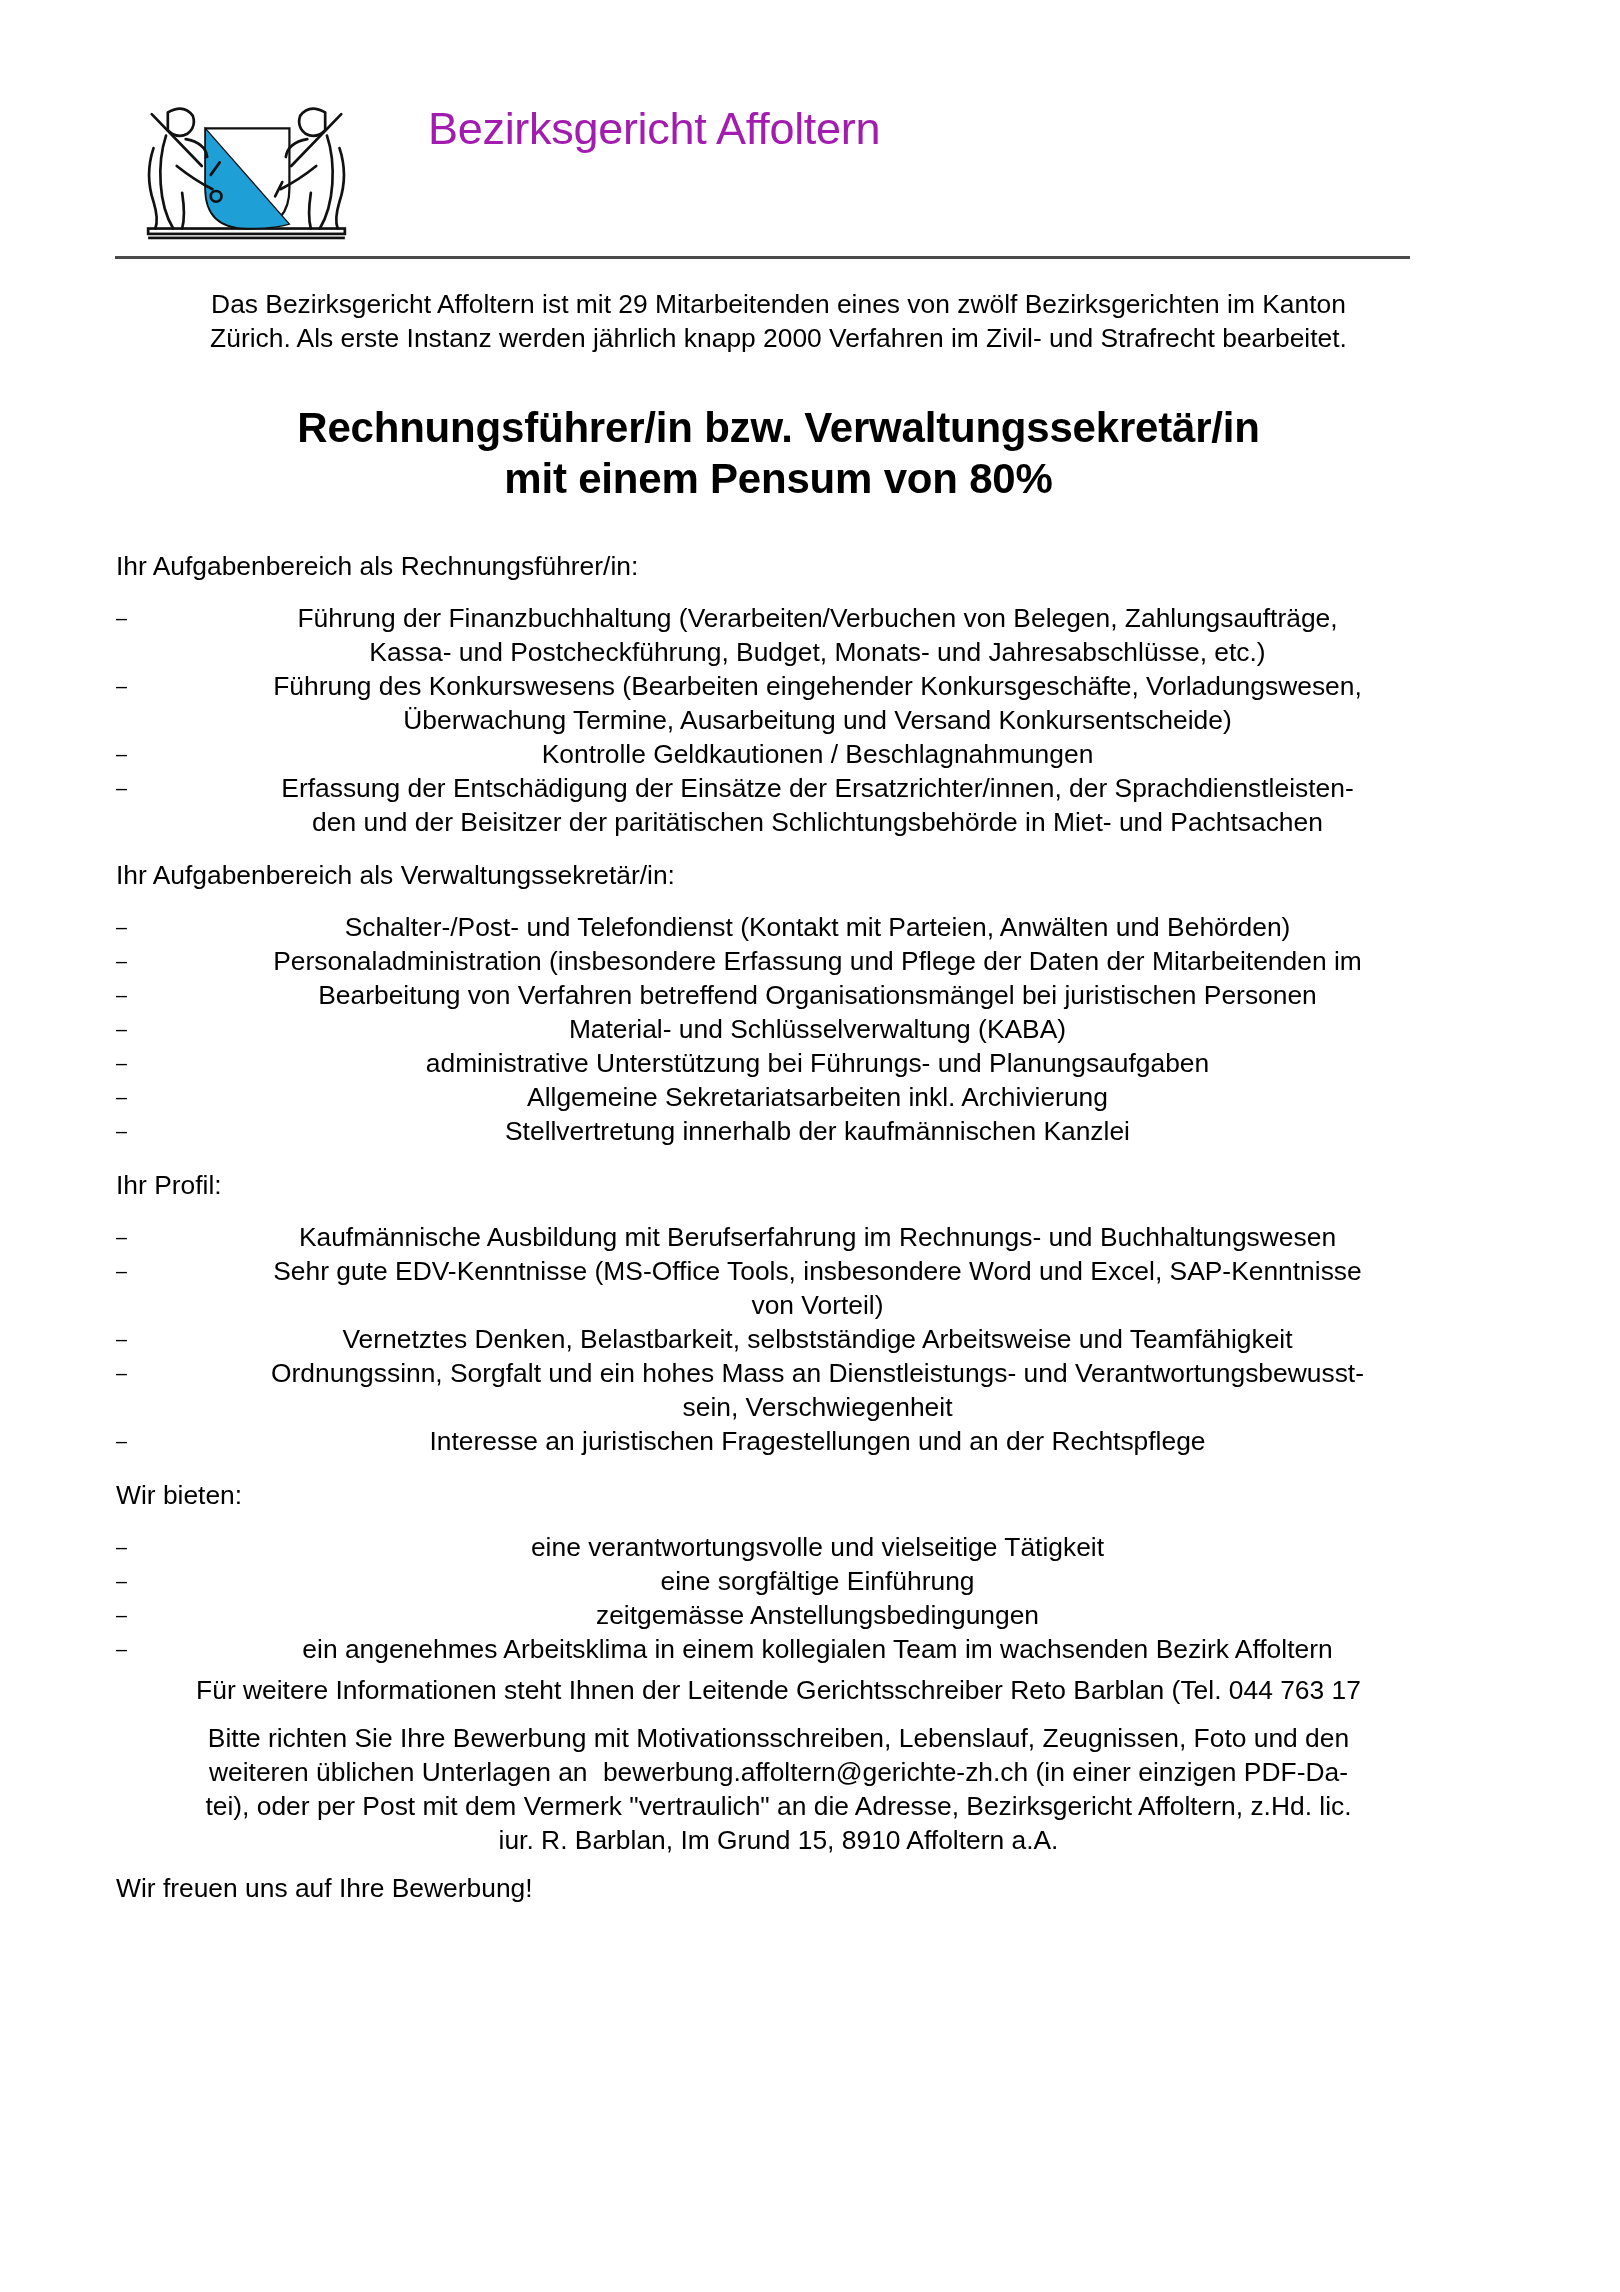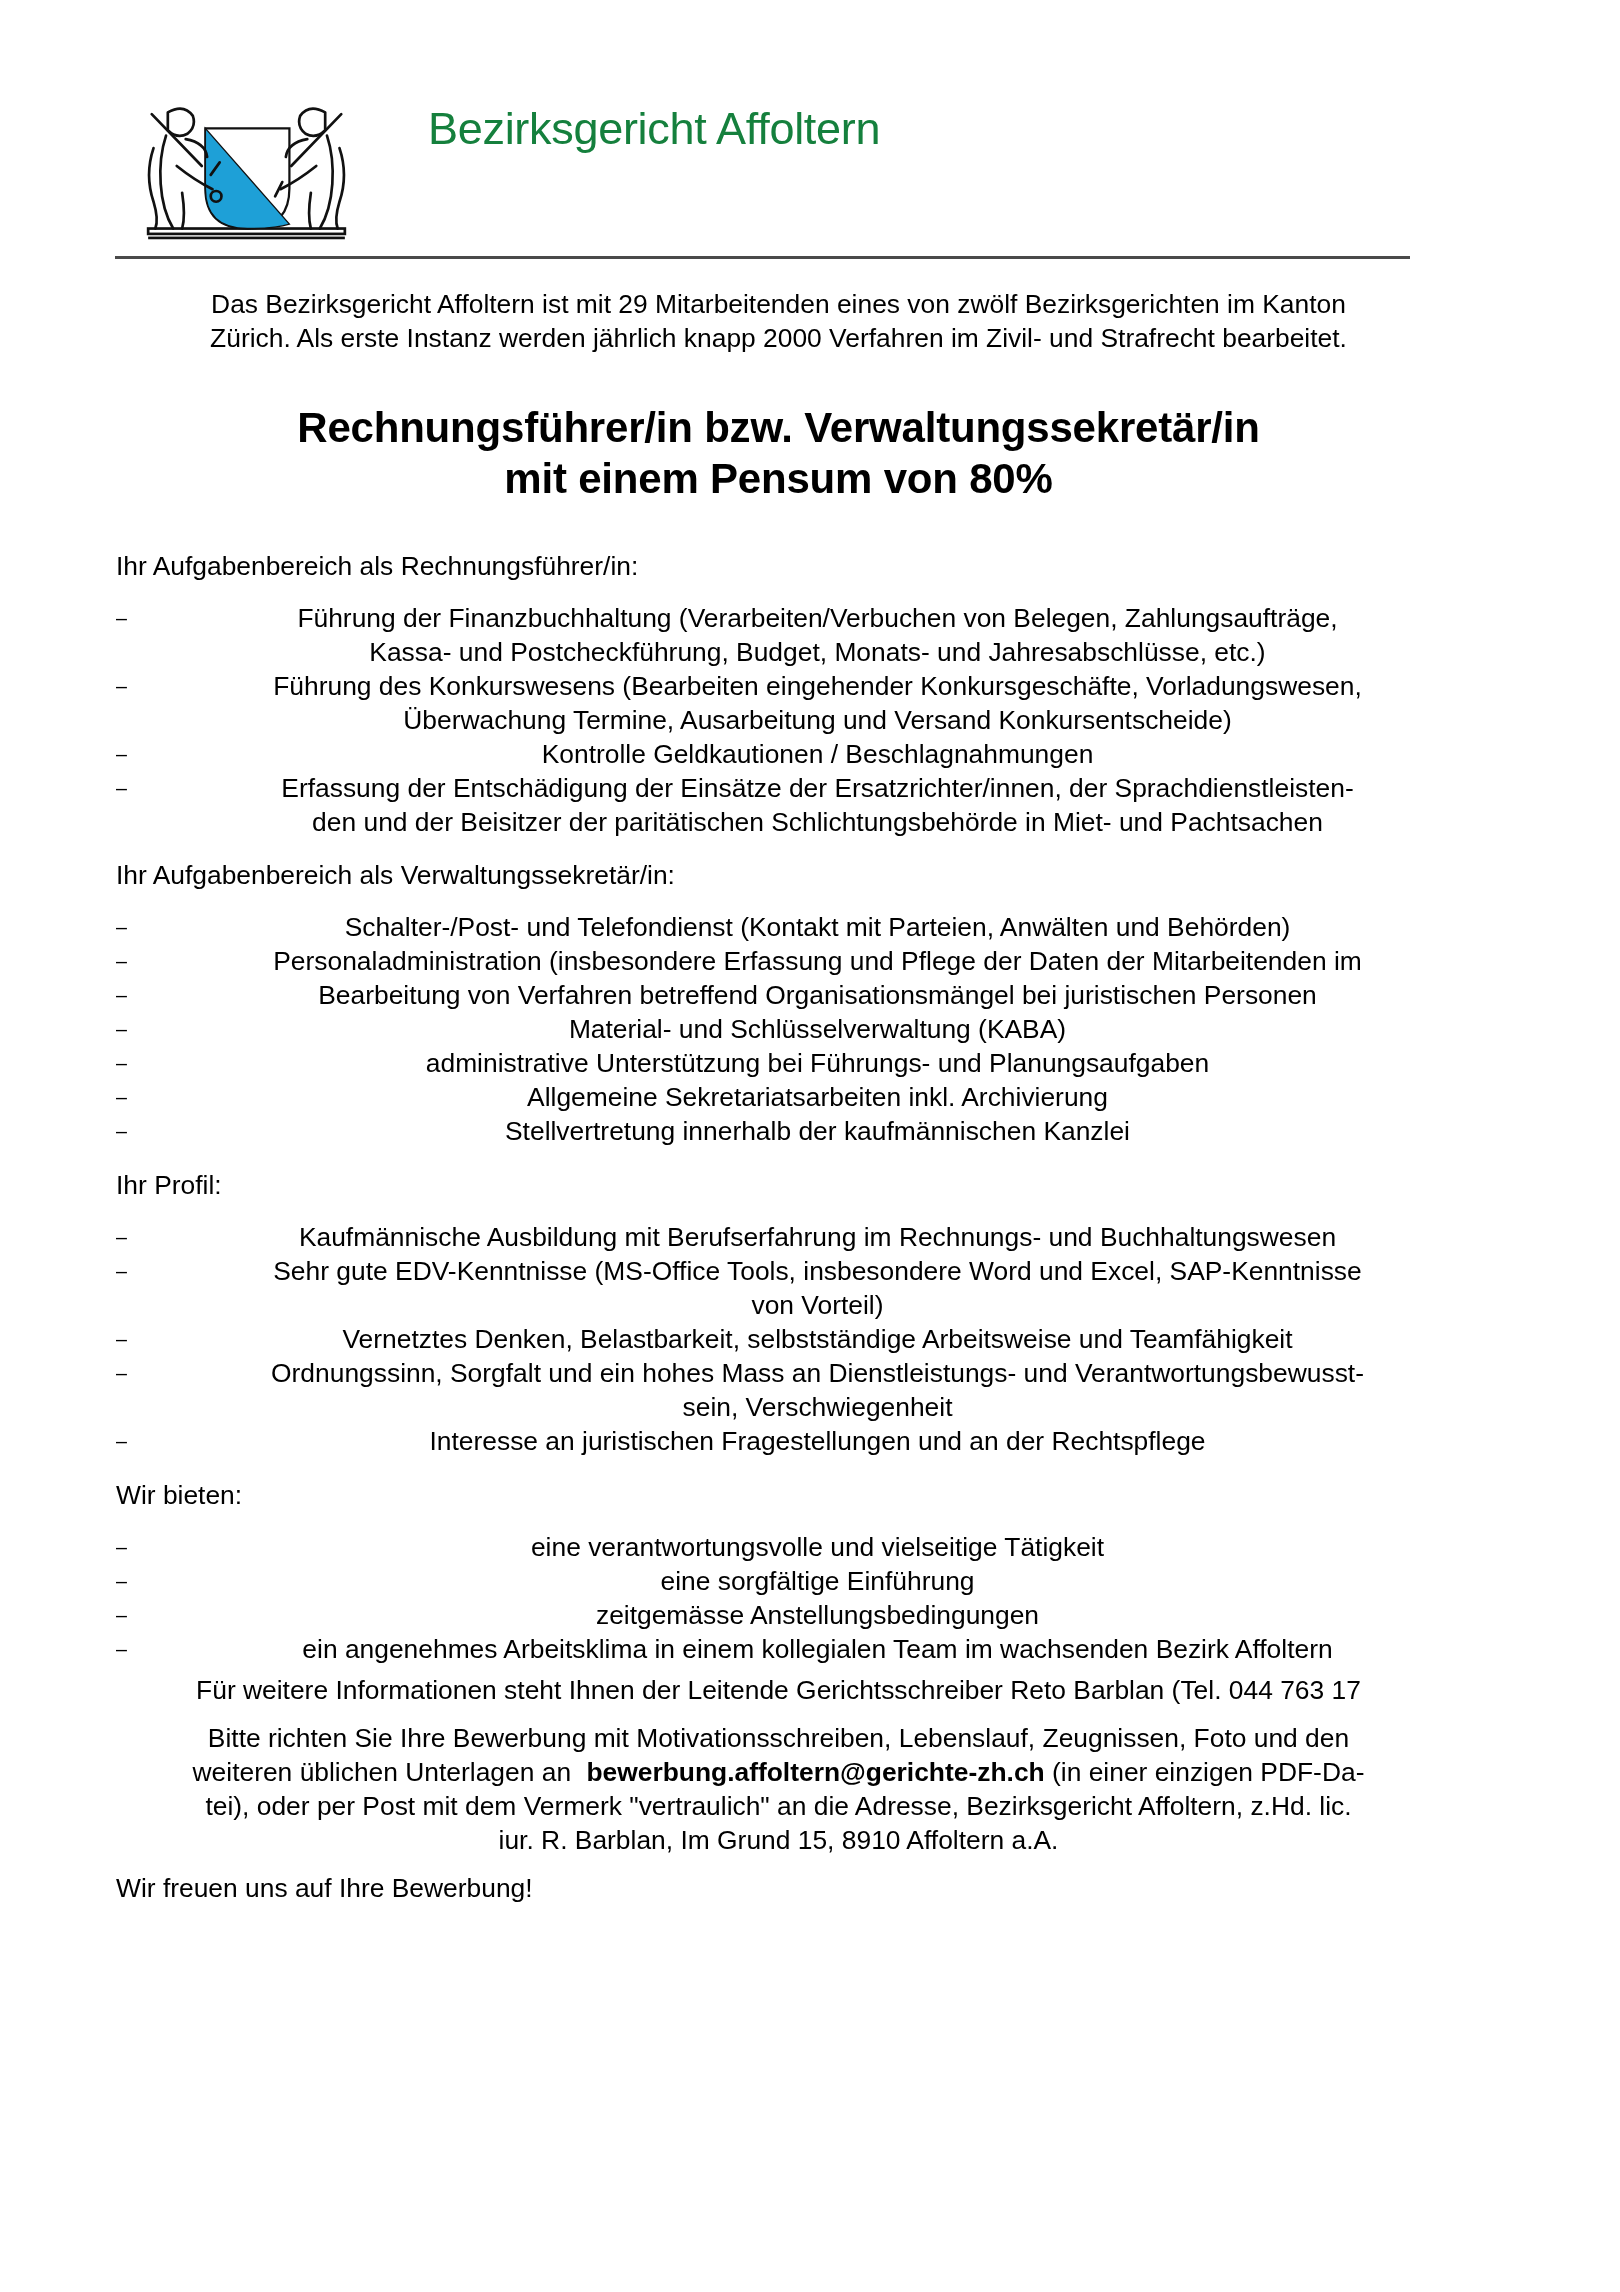--- a/index.html
+++ b/index.html
@@ -3,21 +3,21 @@
 <meta charset="utf-8">
 <style>
   html, body { margin: 0; padding: 0; background: #ffffff; }
   body {
     width: 1620px; height: 2293px; position: relative; overflow: hidden;
     font-family: "Liberation Sans", sans-serif; color: #000;
   }
   .logo { position: absolute; left: 141px; top: 103px; width: 211px; height: 142px; }
   .org-title {
     position: absolute; left: 428px; top: 102px;
-    font-size: 45px; line-height: 54px; color: #15803d; font-weight: normal;
+    font-size: 45px; line-height: 54px; color: #a21caf; font-weight: normal;
     letter-spacing: -0.3px;
   }
   .rule {
     position: absolute; left: 115px; top: 256px; width: 1295px; height: 2.7px;
     background: #4a4a4a;
   }
   .content { position: absolute; left: 116px; top: 287px; width: 1325px; }
   p.para { margin: 0; font-size: 26.4px; line-height: 34px; }
   .gap-s { height: 14.3px; }
   .gap-m { height: 18px; }
@@ -28,21 +28,21 @@
     margin: 0; font-size: 26.4px; line-height: 34px; font-weight: normal;
   }
   ul.dash { list-style: none; margin: 0; padding: 0; }
   ul.dash li {
     position: relative; padding-left: 78px; font-size: 26.4px; line-height: 34px;
   }
   ul.dash li .dash-mark {
     position: absolute; left: 0; top: 0; width: 12.5px; font-size: 19.7px;
   }
   .br-line { display: block; text-align: center; }
-  strong.email { font-weight: bold; margin-left: 8px; }
+  strong.email { font-weight: normal; margin-left: 8px; }
 </style>
 </head>
 <body>
 
 <div class="logo">
   <svg width="211" height="142" viewBox="0 0 236 158">
 
     <rect x="8" y="140" width="220" height="6" fill="none" stroke="#111" stroke-width="3"></rect>
     <rect x="8" y="149" width="220" height="3" fill="#111"></rect>
 

